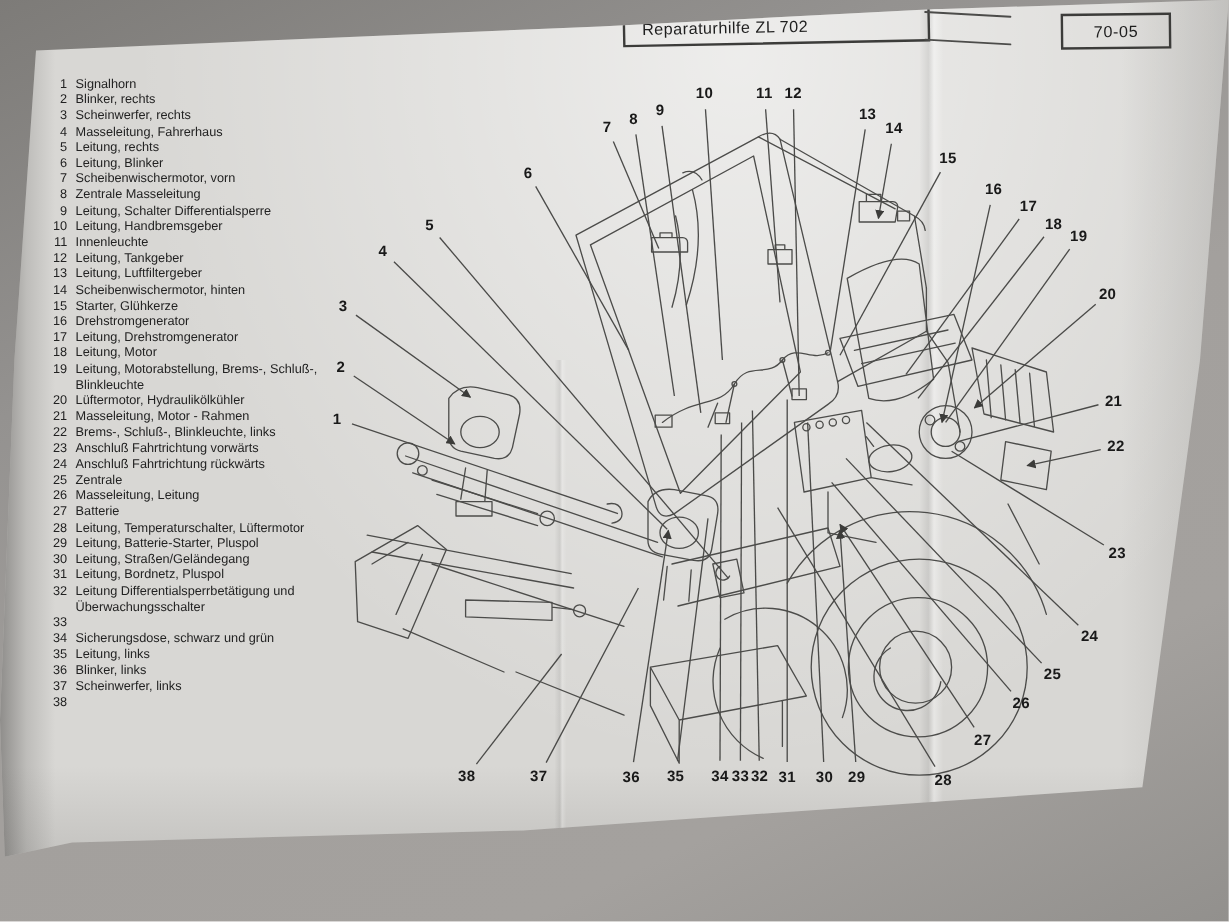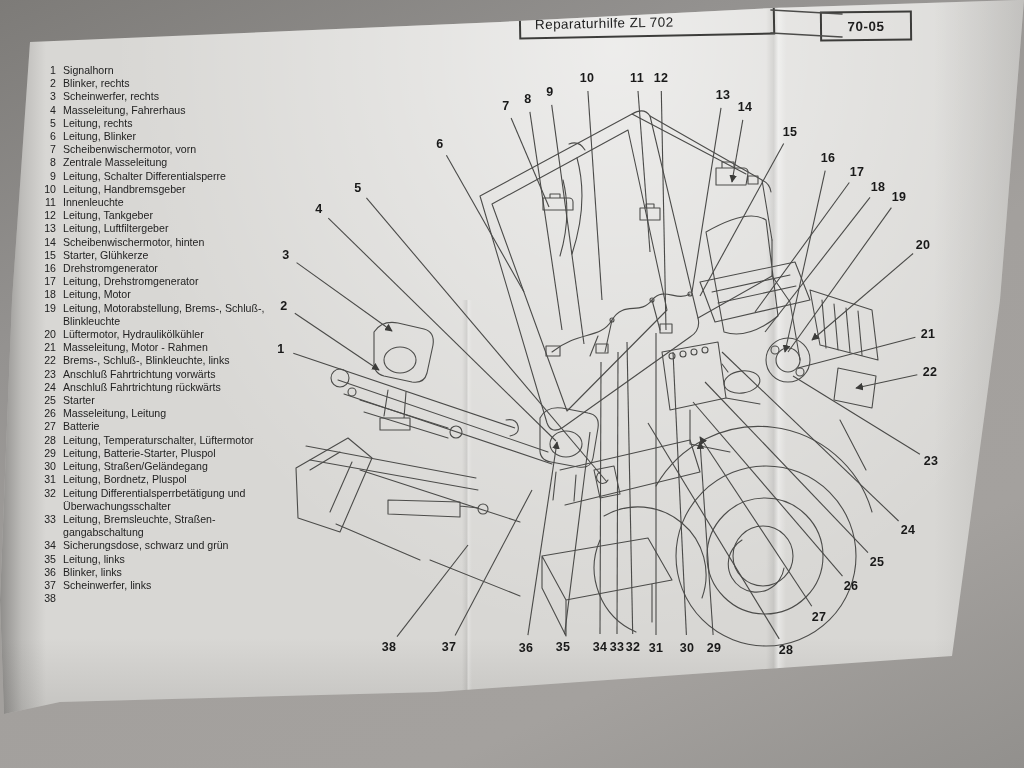--- a/index.html
+++ b/index.html
@@ -19,21 +19,21 @@
   #shade-left{background:linear-gradient(90deg,rgba(70,68,66,.50),rgba(70,68,66,.18) 22px,rgba(70,68,66,0) 46px);}
   #shade-bottom{background:linear-gradient(0deg,rgba(60,58,55,.22),rgba(60,58,55,0) 130px);}
   #shade-right{background:linear-gradient(270deg,rgba(60,58,55,.16),rgba(60,58,55,0) 90px);}
   .crease{position:absolute;top:0;height:100%;}
   #crease-main{left:766px;width:20px;background:linear-gradient(90deg,rgba(0,0,0,0) 0%,rgba(0,0,0,.08) 38%,rgba(255,255,255,.38) 62%,rgba(0,0,0,0) 100%);}
   #crease-minor{left:462px;top:300px;height:400px;width:10px;background:linear-gradient(90deg,rgba(0,0,0,0),rgba(0,0,0,.07) 45%,rgba(255,255,255,.22) 65%,rgba(0,0,0,0));}
   
   .hbox{position:absolute;border:2px solid #3c3c3a;color:#1e1e1e;display:flex;align-items:center;}
   #title-box{left:519px;top:8px;width:252px;height:25px;transform:rotate(-1.1deg);}
   #title-box span{padding-left:14px;font-size:13.5px;letter-spacing:.4px;}
-  #code-box{left:820px;top:11px;width:88px;height:26px;justify-content:center;transform:rotate(-.6deg);font-weight:bold;}
+  #code-box{left:884px;top:11px;width:88px;height:26px;justify-content:center;transform:rotate(-.6deg);}
   #code-box span{font-size:13.5px;letter-spacing:.5px;}
   
   #legend{position:absolute;left:18px;top:64px;width:252px;color:#222;}
   .lrow{display:flex;font-size:10.6px;line-height:13.2px;}
   .lnum{width:38px;text-align:right;padding-right:7px;flex:none;}
   .ltext{flex:1;}
   
   #draw-svg,#leader-svg{position:absolute;left:0;top:0;width:1024px;height:768px;}
   .callout{
     position:absolute;transform:translate(-50%,-50%);
@@ -152,21 +152,21 @@
         <div class="lrow">
           <span class="lnum">23</span>
           <span class="ltext">Anschluß Fahrtrichtung vorwärts</span>
         </div>
         <div class="lrow">
           <span class="lnum">24</span>
           <span class="ltext">Anschluß Fahrtrichtung rückwärts</span>
         </div>
         <div class="lrow">
           <span class="lnum">25</span>
-          <span class="ltext">Starter</span>
+          <span class="ltext">Zentrale</span>
         </div>
         <div class="lrow">
           <span class="lnum">26</span>
           <span class="ltext">Masseleitung, Leitung</span>
         </div>
         <div class="lrow">
           <span class="lnum">27</span>
           <span class="ltext">Batterie</span>
         </div>
         <div class="lrow">
@@ -184,21 +184,20 @@
         <div class="lrow">
           <span class="lnum">31</span>
           <span class="ltext">Leitung, Bordnetz, Pluspol</span>
         </div>
         <div class="lrow">
           <span class="lnum">32</span>
           <span class="ltext">Leitung Differentialsperrbetätigung und Überwachungsschalter</span>
         </div>
         <div class="lrow">
           <span class="lnum">33</span>
-          <span class="ltext">Leitung, Bremsleuchte, Straßen- gangabschaltung</span>
         </div>
         <div class="lrow">
           <span class="lnum">34</span>
           <span class="ltext">Sicherungsdose, schwarz und grün</span>
         </div>
         <div class="lrow">
           <span class="lnum">35</span>
           <span class="ltext">Leitung, links</span>
         </div>
         <div class="lrow">

